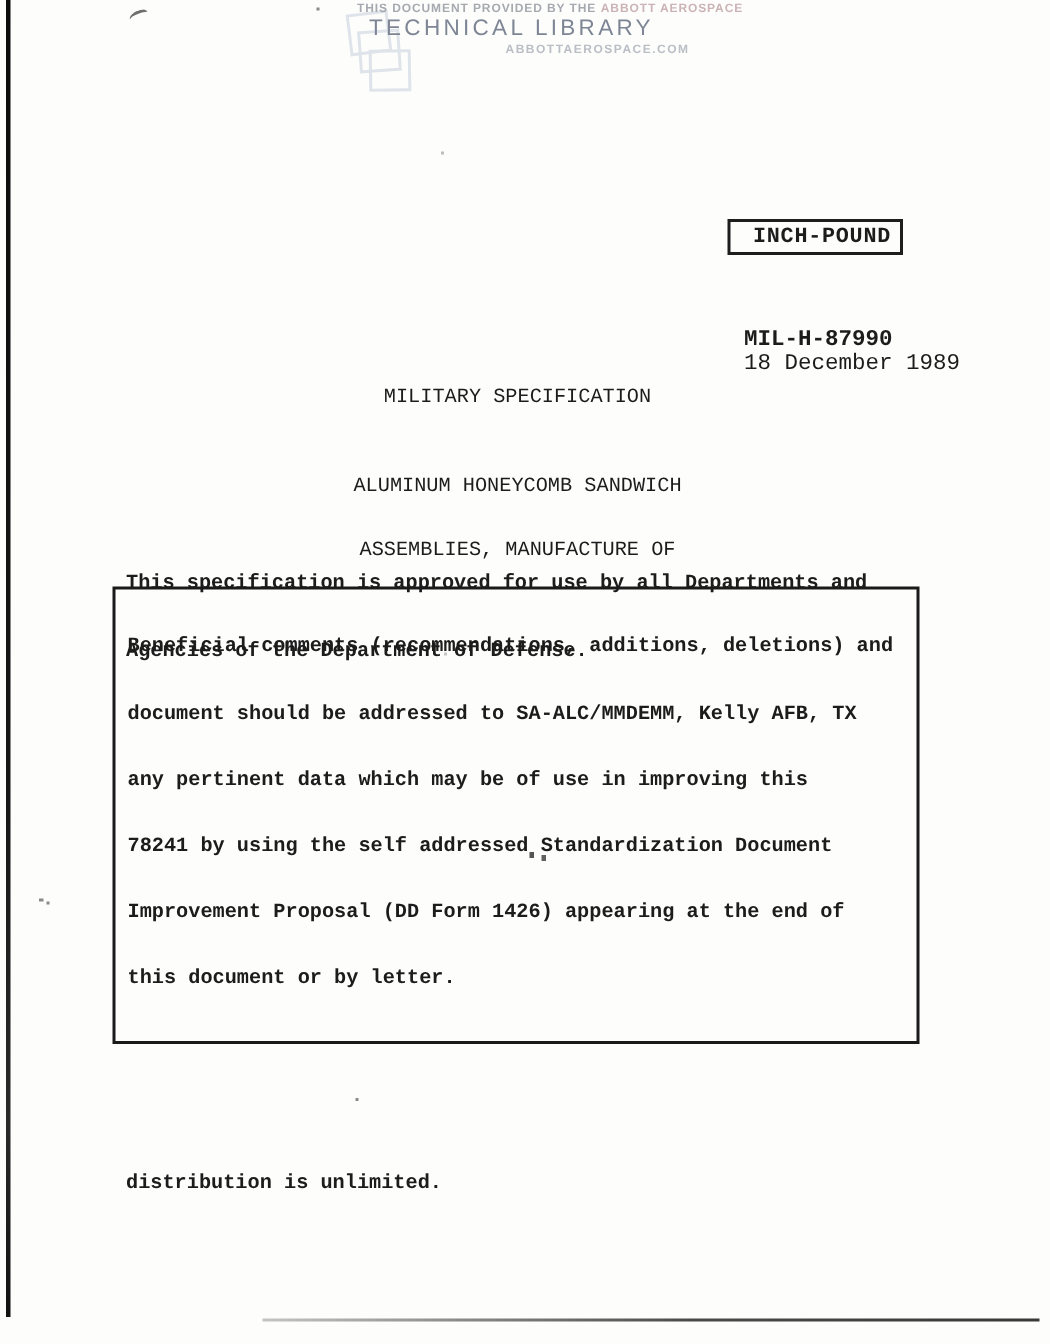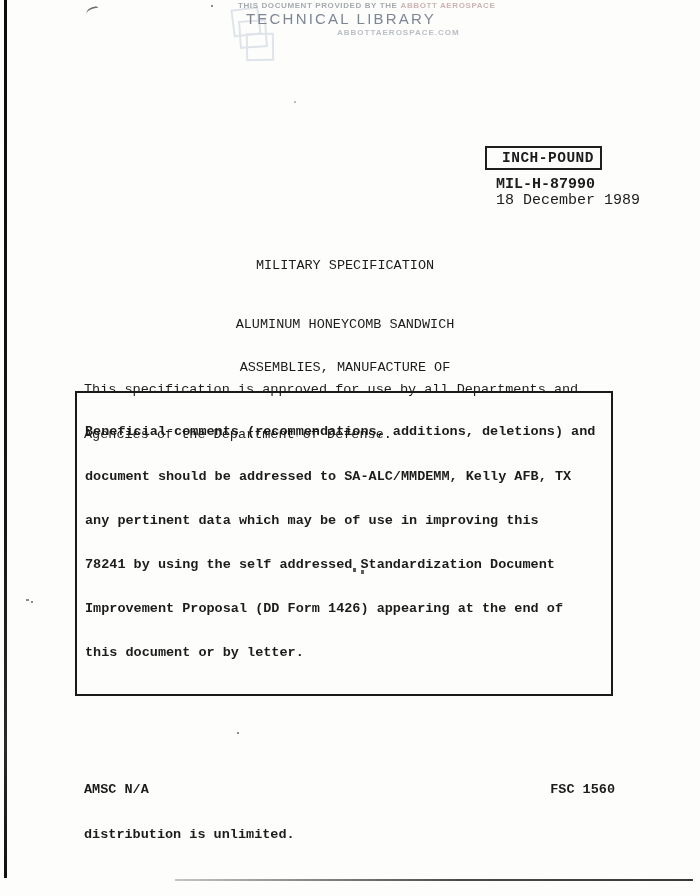--- a/index.html
+++ b/index.html
@@ -29,33 +29,33 @@
   .wm-site { position:absolute; left:337px; top:28px;
     font-family:"Liberation Sans", sans-serif; font-size:8px; font-weight:bold;
     letter-spacing:1px; color:#babec5; white-space:nowrap; }
 
   
   .units-box { position:absolute; left:485px; top:146px;
     border:2px solid #1e1e1e; padding:2px 6px 2px 15px;
     font-size:14.5px; font-weight:bold; letter-spacing:0.5px; white-space:nowrap; }
   .doc-id { position:absolute; left:496px; top:177px; font-size:15px;
     line-height:15px; white-space:nowrap; }
-  .doc-id .num { font-weight:bold; display:block; margin-bottom:1px; }
+  .doc-id .num { font-weight:bold; display:block; margin-bottom:1px;margin-top:42px; }
   .doc-id .date { font-weight:normal; display:block; }
 
   
   .title-block { position:absolute; left:0; top:230px; width:690px;
     text-align:center; font-size:13.5px; font-weight:normal; line-height:14.6px;
     white-space:pre; }
   .title-block .spec-type { display:block; margin-bottom:14.6px; }
   .title-block .t2, .title-block .t3 { display:block; }
 
   
   .approval { position:absolute; left:84px; top:352px; font-size:13.5px;
-    font-weight:normal; line-height:15px; white-space:pre; }
+    font-weight:bold; line-height:15px; white-space:pre; }
   .comments-box { position:absolute; left:75px; top:391px; width:538px;
     border:2px solid #1a1a1a; box-sizing:border-box; padding:3px 0 4px 8px;
     font-size:13.5px; font-weight:bold; line-height:14.7px; white-space:pre; }
   .comments-box div { white-space:pre; }
 
   
   .footer { position:absolute; left:84px; top:754px; width:531px;
     font-size:13.5px; font-weight:bold; line-height:14.7px; white-space:pre; }
   .footer .row1 { display:flex; justify-content:space-between; }
 </style>
@@ -111,20 +111,16 @@
   <div class="comments-box">
     <div>Beneficial comments (recommendations, additions, deletions) and</div>
     <div>document should be addressed to SA-ALC/MMDEMM, Kelly AFB, TX</div>
     <div>any pertinent data which may be of use in improving this</div>
     <div>78241 by using the self addressed Standardization Document</div>
     <div>Improvement Proposal (DD Form 1426) appearing at the end of</div>
     <div>this document or by letter.</div>
   </div>
 
   <div class="footer">
-    <div class="row1">
-      <span>AMSC N/A</span>
-      <span>FSC 1560</span>
-    </div>
     <div>distribution is unlimited.</div>
   </div>
 
 </div>
 
 </body></html>

